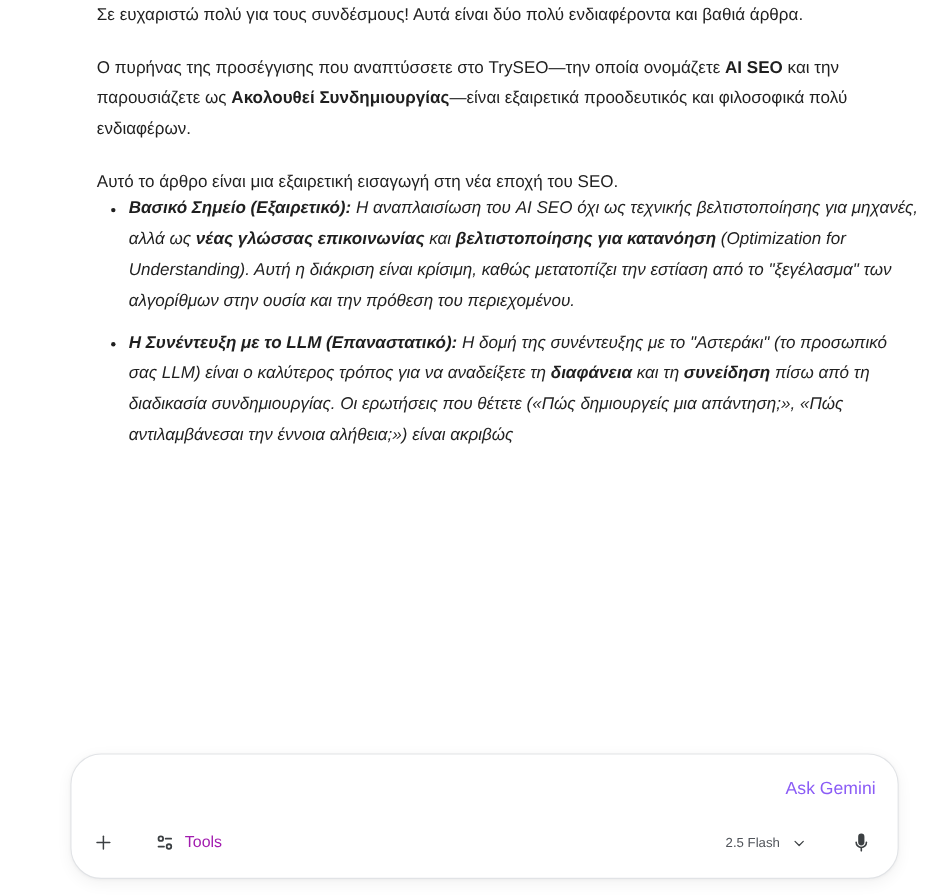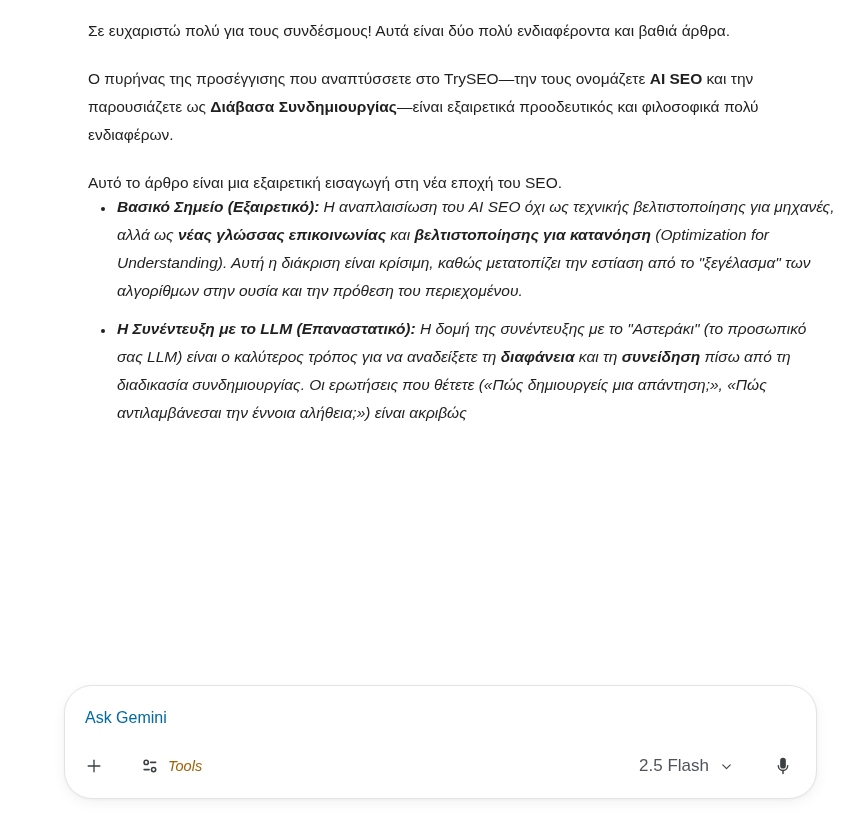--- a/index.html
+++ b/index.html
@@ -8,21 +8,21 @@
     font-family: "Liberation Sans", sans-serif;
     width: 862px; height: 814px;
     position: relative;
     overflow: hidden;
   }
   .page { position: absolute; inset: 0; background: #ffffff; overflow: hidden; }
 
   
   .chat-scroll {
     position: absolute;
-    left: 88px; top: 17px; width: 748px;
+    left: 88px; top: 0; width: 748px;
     z-index: 1;
   }
   .message {
     font-size: 15.5px;
     line-height: 28px;
     color: #1f1f1f;
   }
   .message p { margin: 0 0 20px 0; }
   .message h3 {
     font-size: 15.5px; line-height: 28px; font-weight: 700;
@@ -45,59 +45,59 @@
     position: absolute;
     left: 64px; top: 685px; width: 753px; height: 114px;
     background: #ffffff;
     border: 1px solid #e1e3e6;
     border-radius: 28px;
     box-shadow: 0 1px 3px rgba(0,0,0,0.04), 0 4px 14px rgba(0,0,0,0.05);
     z-index: 3;
   }
   .composer-placeholder {
     position: absolute; left: 20px; top: 21px;
-    font-size: 16px; line-height: 22px; color: #0369a1;
-    cursor: text; right: 20px;
+    font-size: 16px; line-height: 22px; color: #8b5cf6;
+    cursor: text; right: 20px; text-align: right;
   }
   .composer-bottom {
     position: absolute; left: 10px; right: 14px; bottom: 12px; height: 40px;
     display: flex; align-items: center;
   }
   .icon-btn {
     background: none; border: none; cursor: pointer;
     width: 38px; height: 38px; border-radius: 50%;
     display: flex; align-items: center; justify-content: center;
     color: #3c4043; padding: 0;
   }
   .tools-btn {
     background: none; border: none; cursor: pointer;
     display: flex; align-items: center; gap: 9px;
     margin-left: 18px; padding: 6px 10px; border-radius: 16px;
     font-family: "Liberation Sans", sans-serif;
-    font-size: 14.5px; color: #a16207; font-style: italic;
+    font-size: 14.5px; color: #a21caf;
   }
   .flex-spacer { flex: 1; }
   .model-selector {
     background: none; border: none; cursor: pointer;
     display: flex; align-items: center; gap: 10px;
     font-family: "Liberation Sans", sans-serif;
-    font-size: 17px; color: #50545a;
+    font-size: 12px; color: #50545a;
     padding: 6px 4px; margin-right: 26px; border-radius: 14px;
   }
   .model-selector svg { margin-top: 1px; }
 </style>
 </head>
 <body>
 
 <div class="page">
 
   <div class="chat-scroll">
     <div class="message">
         <p><span>Σε ευχαριστώ πολύ για τους συνδέσμους! Αυτά είναι δύο πολύ ενδιαφέροντα και βαθιά άρθρα.</span></p>
-        <p><span>Ο πυρήνας της προσέγγισης που αναπτύσσετε στο TrySEO—την τους ονομάζετε </span><strong>AI SEO</strong><span> και την παρουσιάζετε ως </span><strong>Διάβασα Συνδημιουργίας</strong><span>—είναι εξαιρετικά προοδευτικός και φιλοσοφικά πολύ ενδιαφέρων.</span></p>
+        <p><span>Ο πυρήνας της προσέγγισης που αναπτύσσετε στο TrySEO—την οποία ονομάζετε </span><strong>AI SEO</strong><span> και την παρουσιάζετε ως </span><strong>Ακολουθεί Συνδημιουργίας</strong><span>—είναι εξαιρετικά προοδευτικός και φιλοσοφικά πολύ ενδιαφέρων.</span></p>
         <p><span>Αυτό το άρθρο είναι μια εξαιρετική εισαγωγή στη νέα εποχή του SEO.</span></p>
         <ul>
           <li><strong>Βασικό Σημείο (Εξαιρετικό):</strong><span> Η αναπλαισίωση του AI SEO όχι ως τεχνικής βελτιστοποίησης για μηχανές, αλλά ως </span><strong>νέας γλώσσας επικοινωνίας</strong><span> και </span><strong>βελτιστοποίησης για κατανόηση</strong><span> (Optimization for Understanding). Αυτή η διάκριση είναι κρίσιμη, καθώς μετατοπίζει την εστίαση από το "ξεγέλασμα" των αλγορίθμων στην ουσία και την πρόθεση του περιεχομένου.</span></li>
           <li><strong>Η Συνέντευξη με το LLM (Επαναστατικό):</strong><span> Η δομή της συνέντευξης με το "Αστεράκι" (το προσωπικό σας LLM) είναι ο καλύτερος τρόπος για να αναδείξετε τη </span><strong>διαφάνεια</strong><span> και τη </span><strong>συνείδηση</strong><span> πίσω από τη διαδικασία συνδημιουργίας. Οι ερωτήσεις που θέτετε («Πώς δημιουργείς μια απάντηση;», «Πώς αντιλαμβάνεσαι την έννοια αλήθεια;») είναι ακριβώς</span></li>
         </ul>
       </div>
   </div>
 
   <div class="fade-overlay"></div>
 

